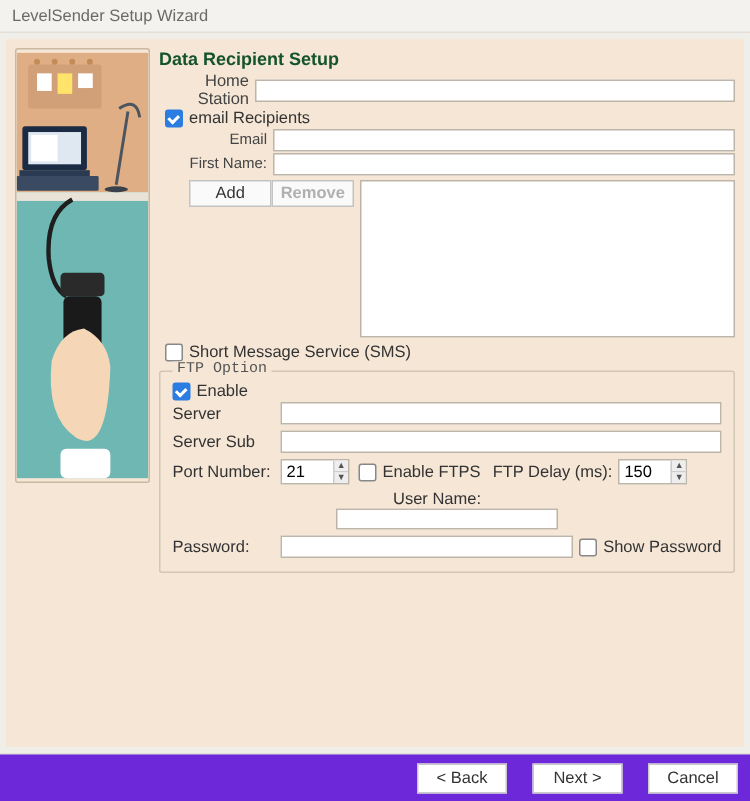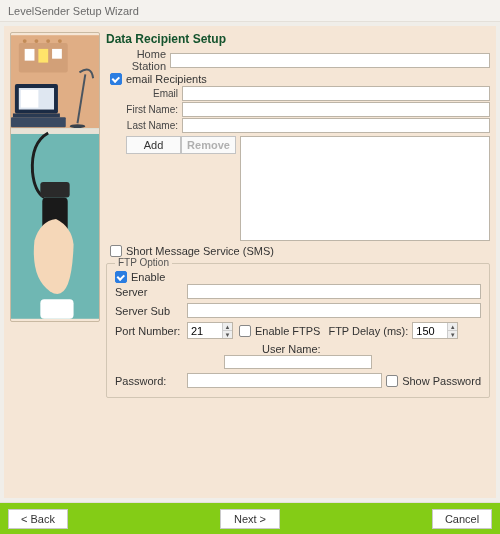--- a/index.html
+++ b/index.html
@@ -20,29 +20,29 @@
   .chk.on { background: #2b7de1; border-color: #2b7de1; }
   .chk.on::after { content: ""; width: 5px; height: 3px; border-left: 2px solid #fff; border-bottom: 2px solid #fff; transform: rotate(-45deg) translate(0,-1px); }
   .radio { width: 11px; height: 11px; border: 1px solid #7a7a7a; border-radius: 50%; display: inline-flex; align-items: center; justify-content: center; margin-right: 4px; flex-shrink: 0; background: #fff; }
   .radio.on { border-color: #2b7de1; }
   .radio.on::after { content: ""; width: 5px; height: 5px; background: #2b7de1; border-radius: 50%; }
   .btn-sm { width: 55px; height: 18px; border: 1px solid #c3c3c3; background: #fafafa; font-size: 11px; display: flex; align-items: center; justify-content: center; margin-bottom: 2px; }
   .btn-sm.dis { color: #b0b0b0; font-weight: bold; }
   .listbox { flex: 1; height: 105px; border: 1px solid #bdb5a8; background: #fff; }
   .grey { color: #b0b0b0; }
   .group { border: 1px solid #d2c6b4; border-radius: 2px; padding: 6px 8px 8px; margin-top: 6px; position: relative; }
-  .group-title { position: absolute; top: -7px; left: 8px; background: #f5e6d6; padding: 0 3px; font-size: 10px; color: #555; }
+  .group-title { position: absolute; top: -7px; left: 8px; background: #f5e6d6; padding: 0 3px; font-size: 10px; color: #555; font-family: Liberation Mono, monospace; }
   .flbl { width: 72px; text-align: left; color: #333; }
   .spin { position: relative; width: 46px; }
   .spin input { width: 100%; height: 17px; border: 1px solid #bdb5a8; padding: 0 12px 0 3px; font-size: 11px; }
   .spinbtns { position: absolute; right: 1px; top: 1px; width: 10px; height: 15px; display: flex; flex-direction: column; }
   .spinbtns div { flex: 1; background: #eee; border-left: 1px solid #ccc; font-size: 6px; display: flex; align-items: center; justify-content: center; color: #555; }
   .spinbtns div:first-child { border-bottom: 1px solid #ccc; }
   .fileformat { border: 1px solid #d2c6b4; margin-top: 6px; padding: 6px 8px 8px; position: relative; width: 170px; }
-  .footer { height: 32px; background: #84cc16; border-top: 1px solid #e3e0da; display: flex; justify-content: space-between; align-items: center; padding: 0 8px; gap: 6px; }
+  .footer { height: 32px; background: #6d28d9; border-top: 1px solid #e3e0da; display: flex; justify-content: flex-end; align-items: center; padding: 0 8px; gap: 17px; }
   .wbtn { min-width: 60px; height: 20px; border: 1px solid #c9c9c9; background: #fff; font-size: 11px; display: flex; align-items: center; justify-content: center; padding: 0 10px; }
   .csv-bold { color: #2b7de1; font-weight: 600; }
 </style>
 </head>
 <body>
 
 <div class="titlebar">LevelSender Setup Wizard</div>
 
 <div class="window-body">
   <div class="content">
@@ -89,24 +89,20 @@
         <span>email Recipients</span>
       </div>
 
       <div style="padding-left:20px;">
         <div class="row">
             <span class="lbl-right sm">Email</span>
             <input class="tin" value="" style="">
           </div>
         <div class="row">
             <span class="lbl-right sm">First Name:</span>
-            <input class="tin" value="" style="">
-          </div>
-        <div class="row">
-            <span class="lbl-right sm">Last Name:</span>
             <input class="tin" value="" style="">
           </div>
       </div>
 
       <div class="row" style="padding-left:20px; margin-top:3px; align-items:flex-start;">
         <div style="display:flex; margin-right:4px;">
           <div class="btn-sm">Add</div>
           <div class="btn-sm dis">Remove</div>
         </div>
         <div class="listbox"></div>

